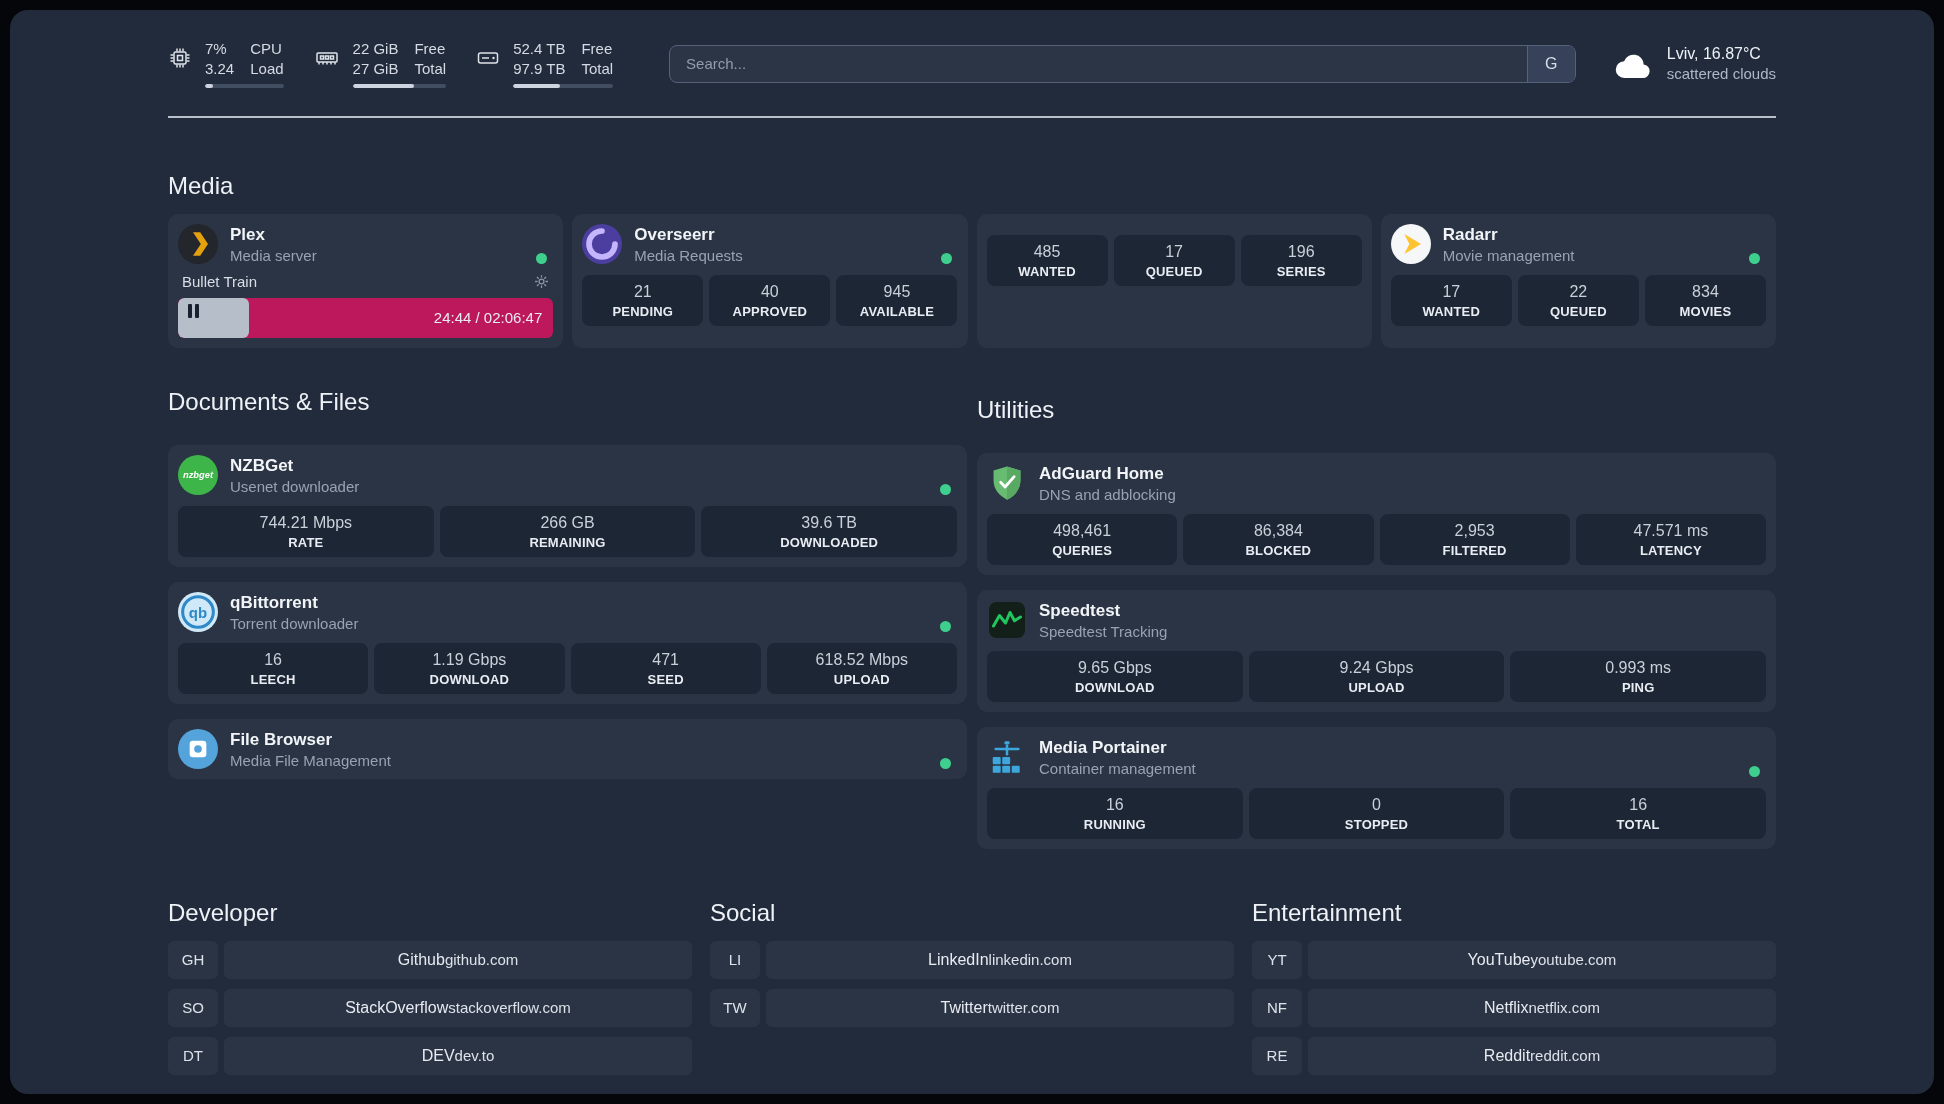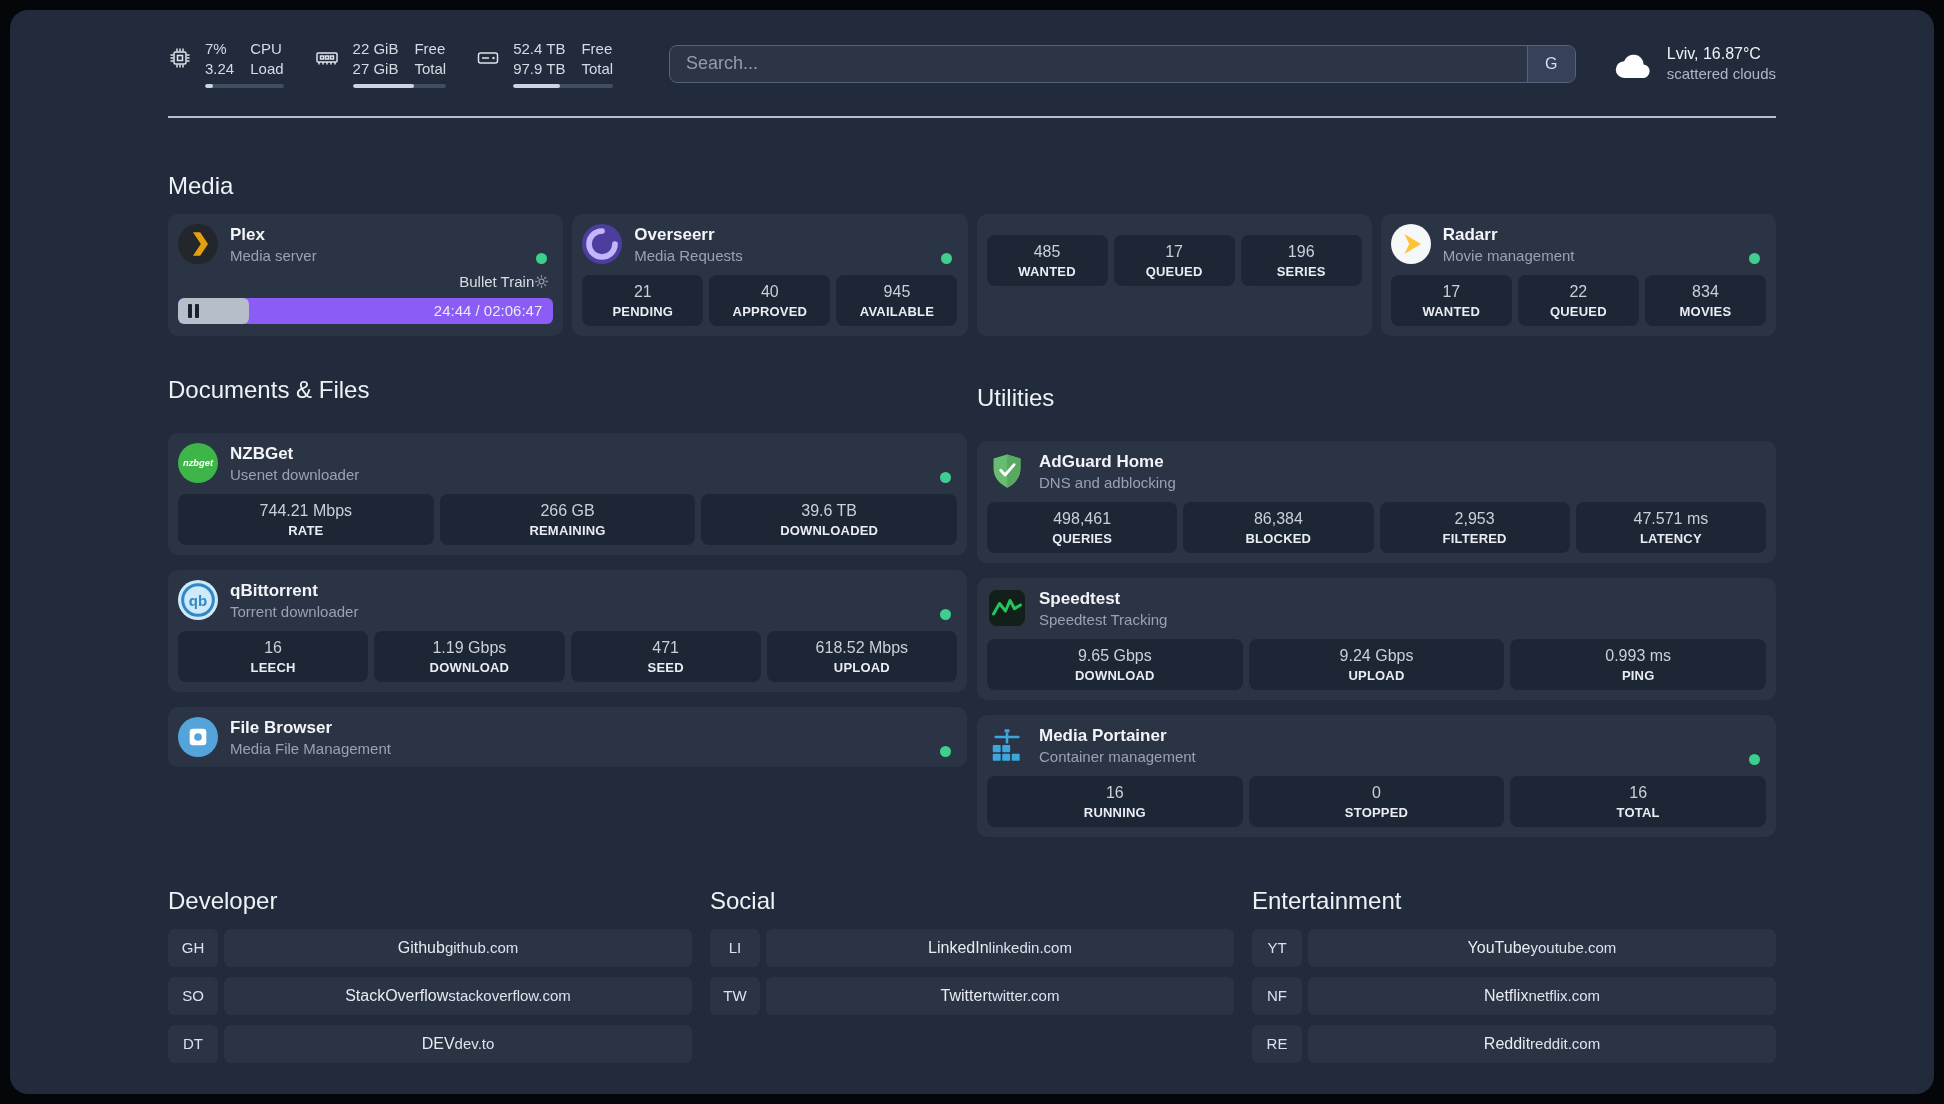--- a/index.html
+++ b/index.html
@@ -10,21 +10,21 @@
   .topbar { display:flex; align-items:center; }
   .res-widget { display:flex; align-items:flex-start; gap:13px; margin-right:30px; }
   .res-widget svg { margin-top:6px; }
   .res-body { display:flex; flex-direction:column; }
   .res-cols { display:flex; gap:16px; }
   .res-col { display:flex; flex-direction:column; gap:3px; font-size:15px; color:#d5dae3; line-height:1.15; }
   .res-bar { height:4px; background:#414d61; border-radius:2px; margin-top:6px; overflow:hidden; }
   .res-bar i { display:block; height:100%; background:#cdd4df; border-radius:2px; }
 
   .searchbar { flex:1; display:flex; height:38px; background:#2b3545; border:1px solid #55627a; border-radius:8px; margin:0 36px 0 26px; overflow:hidden; }
-  .searchbar input { flex:1; background:transparent; border:none; outline:none; color:#e2e7ef; font-size:18px; padding:0 16px; font-family:"Liberation Sans", sans-serif; }
+  .searchbar input { flex:1; background:transparent; border:none; outline:none; color:#e2e7ef; font-size:15px; padding:0 16px; font-family:"Liberation Sans", sans-serif; }
   .searchbar input::placeholder { color:#939cad; }
   .g-btn { width:48px; border-left:1px solid #55627a; background:#37425a; color:#d9dee7; display:flex; align-items:center; justify-content:center; font-size:16px; cursor:pointer; }
 
   .weather { display:flex; align-items:center; gap:13px; }
   .weather-txt { display:flex; flex-direction:column; gap:2px; }
   .weather-loc { color:#eef1f6; font-size:16px; }
   .weather-cond { color:#aeb7c5; font-size:15px;text-align:right; }
 
   .divider { border-top:2px solid rgba(228,233,240,0.78); margin-top:28px; }
 
@@ -42,23 +42,23 @@
   .app-sub { color:#98a2b3; font-size:15px; }
   .status-dot { width:11px; height:11px; border-radius:50%; background:var(--status-online,#3ecf8e); margin-left:auto; margin-right:6px; }
 
   .stats { display:flex; gap:6px; margin-top:11px; }
   .stat { flex:1; background:var(--tile-bg,#1d2634); border-radius:8px; padding:8px 4px 7px 4px; text-align:center; }
   .stat-value { color:#c9d0da; font-size:16px; }
   .stat-label { color:#e9edf3; font-size:13px; font-weight:700; letter-spacing:.2px; margin-top:3px; }
 
   
   .player { margin-top:6px; }
-  .player-top { display:flex; justify-content:flex-end; align-items:center; color:#d9dee6; font-size:15px; padding:3px 4px 0 4px; }
+  .player-top { display:flex; justify-content:space-between; align-items:center; color:#d9dee6; font-size:15px; padding:3px 4px 0 4px; }
   .gear-btn { display:flex; align-items:center; cursor:pointer; }
-  .strip { position:relative; height:26px; background:#8b5cf6; border-radius:6px; margin-top:8px; overflow:hidden; }
+  .strip { position:relative; height:40px; background:#be185d; border-radius:6px; margin-top:8px; overflow:hidden; }
   .strip-fill { position:absolute; left:0; top:0; bottom:0; background:#b6bec9; border-radius:6px; }
   .pause { position:absolute; left:10px; top:6px; height:14px; display:flex; gap:3px; cursor:pointer; }
   .pause i { width:4px; background:#1a212e; border-radius:1px; }
   .time { position:absolute; right:11px; top:0; bottom:0; display:flex; align-items:center; color:#e8ecf2; font-size:15px; }
 
   
   .bm-grid { display:grid; grid-template-columns:1fr 1fr 1fr; gap:18px; margin-top:50px; }
   .bm-title { color:#eef1f5; font-size:24px; font-weight:500; margin-bottom:14px; }
   .bm-row { display:flex; gap:6px; margin-bottom:10px; height:38px; cursor:pointer; }
   .bm-abbr { width:50px; flex:0 0 50px; background:var(--card-bg,#2a3444); border-radius:6px; display:flex; align-items:center; justify-content:center; color:#dde2ea; font-size:15px;text-align:center; }

